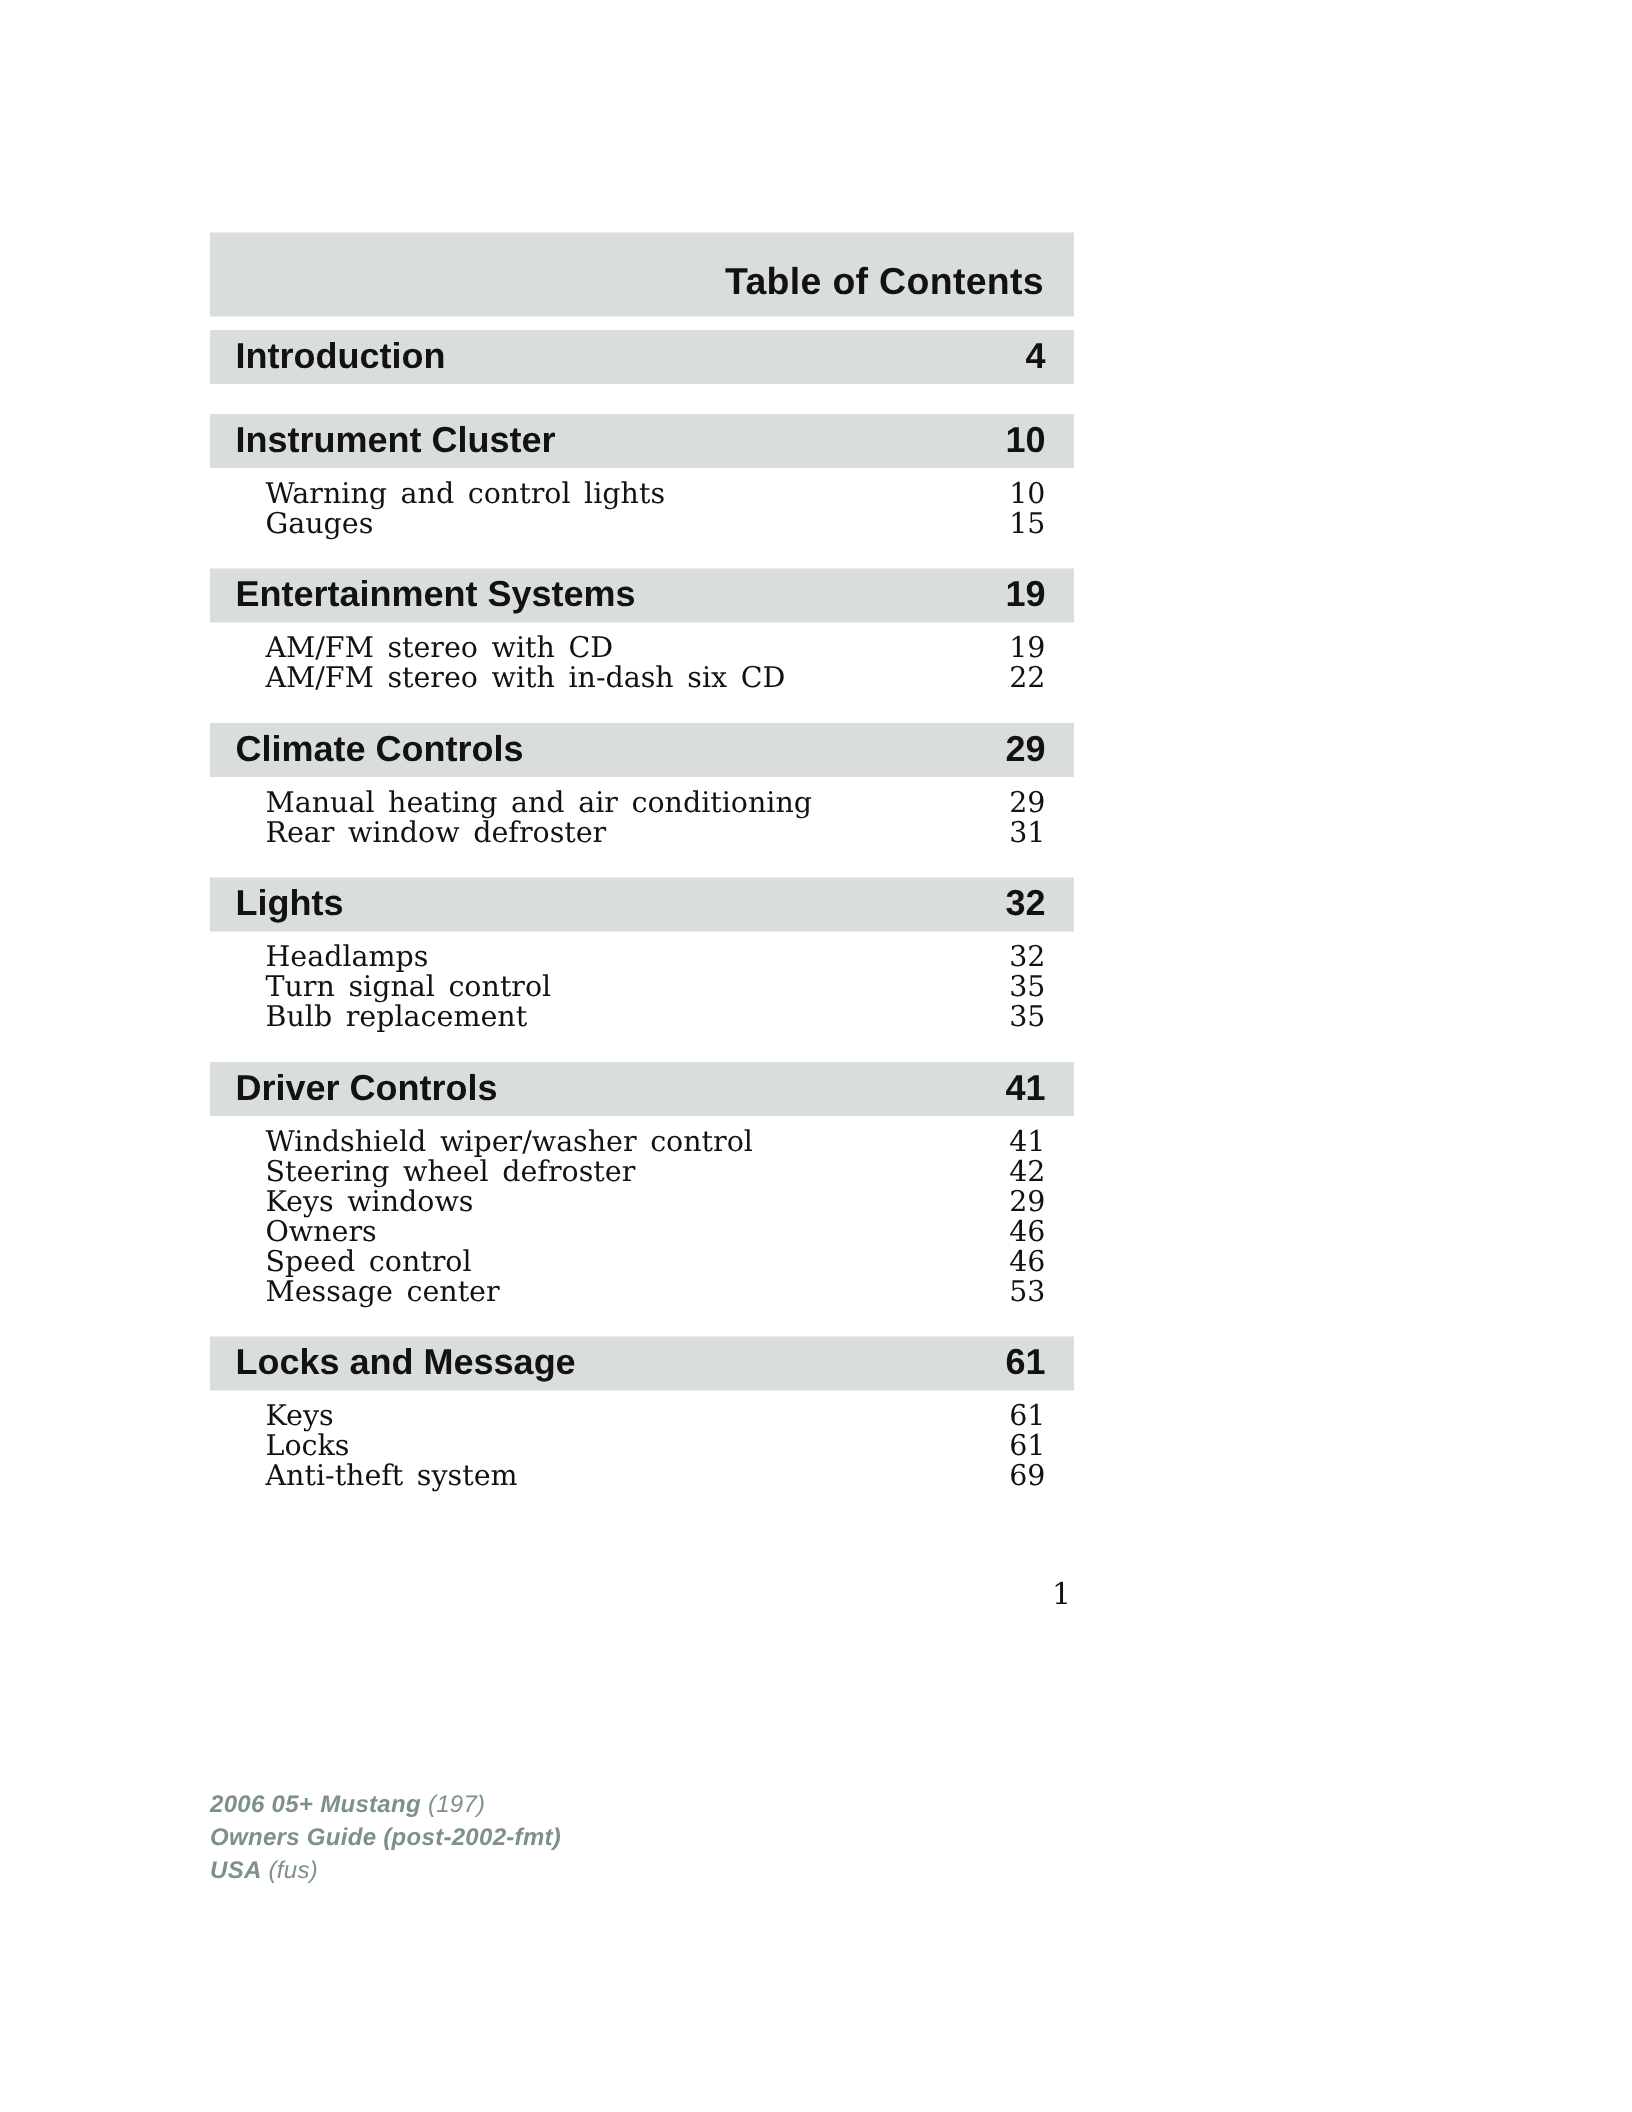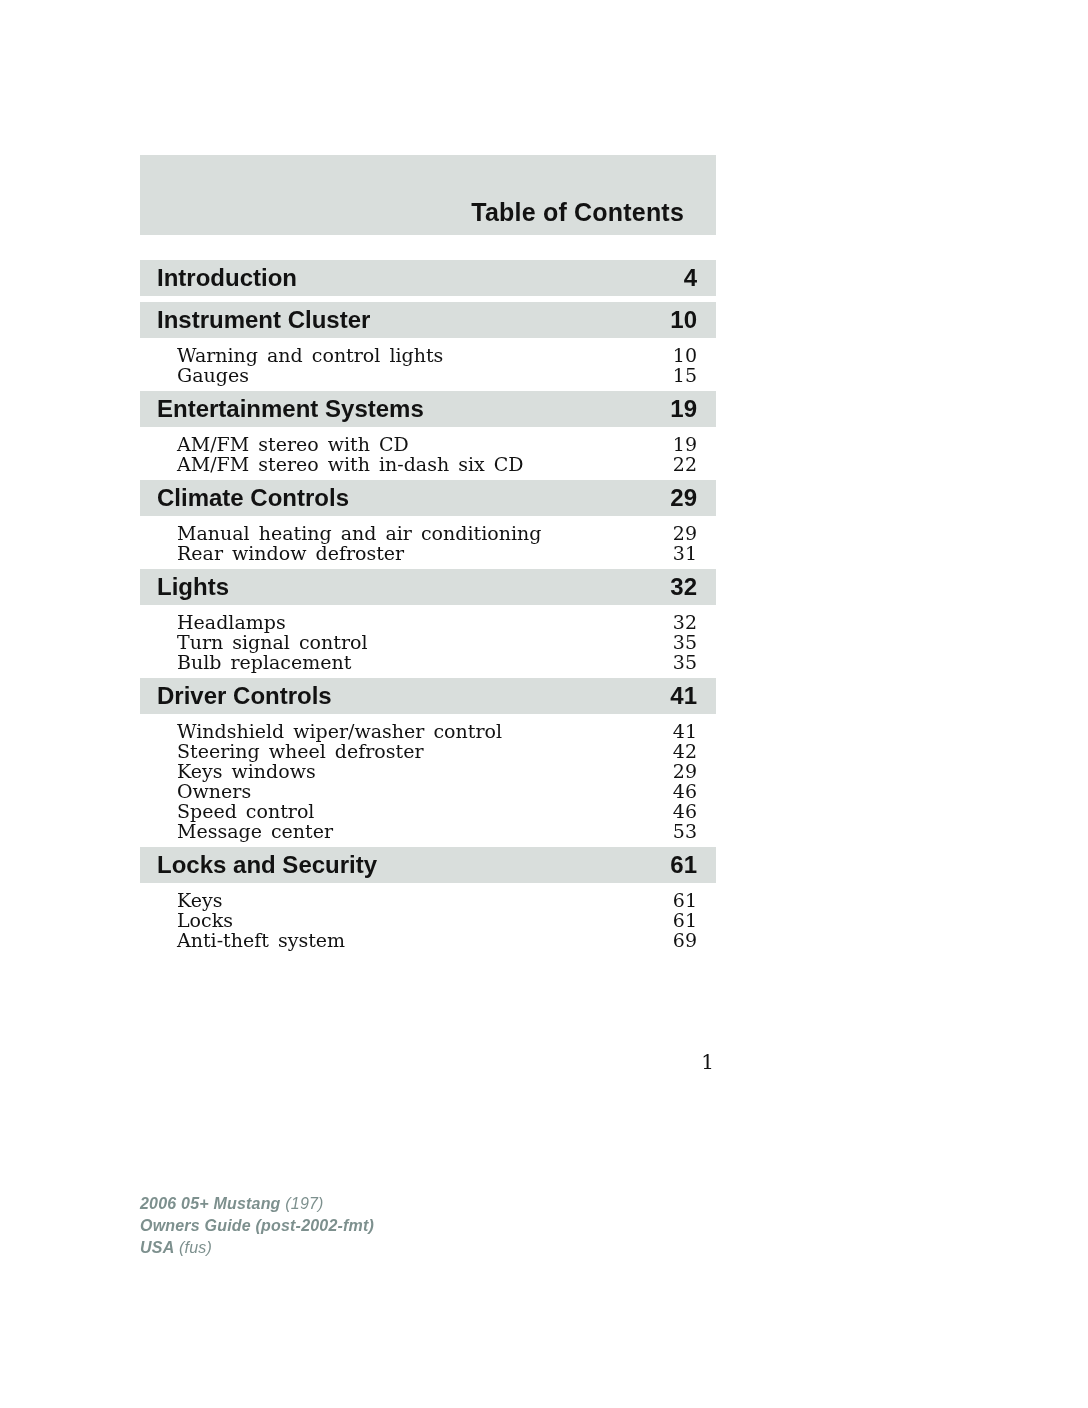--- a/index.html
+++ b/index.html
@@ -14,46 +14,46 @@
     --footer: #7d908e;
   }
   .column {
     position: absolute;
     left: 140px;
     top: 155px;
     width: 576px;
   }
   .band { background: var(--band); }
   .toc-header {
-    height: 80px;
+    height: 56px;
     box-sizing: border-box;
     display: flex;
     align-items: flex-end;
     justify-content: flex-end;
-    padding: 0 32px 8px 0;
+    padding: 0 20px 8px 0;
   }
   .toc-title {
     font-weight: bold;
     font-size: 25px;
     color: var(--ink);
     letter-spacing: 0.2px;
   }
   .section-bar {
     height: 36px;
     box-sizing: border-box;
     display: flex;
     align-items: center;
     justify-content: space-between;
     padding: 0 19px 0 17px;
-    margin-top: 6px;
+    margin-top: 20px;
     font-weight: bold;
     font-size: 24px;
     color: var(--ink);
   }
-  .section-bar.first { margin-top: 25px; }
+  .section-bar.first { margin-top: 9px; }
   .sub-list { margin: 7px 0 5px 0; }
   .sub-row {
     display: flex;
     justify-content: space-between;
     font-family: "DejaVu Serif", serif;
     font-size: 19px;
     line-height: 20px;
     color: var(--ink);
     padding-left: 37px;
     padding-right: 19px;
@@ -181,21 +181,21 @@
         <div class="sub-row">
           <span>Speed control</span>
           <span class="pg">46</span>
         </div>
         <div class="sub-row">
           <span>Message center</span>
           <span class="pg">53</span>
         </div>
       </div>
       <div class="section-bar band">
-        <span>Locks and Security</span>
+        <span>Locks and Message</span>
         <span>61</span>
       </div>
       <div class="sub-list">
         <div class="sub-row">
           <span>Keys</span>
           <span class="pg">61</span>
         </div>
         <div class="sub-row">
           <span>Locks</span>
           <span class="pg">61</span>

